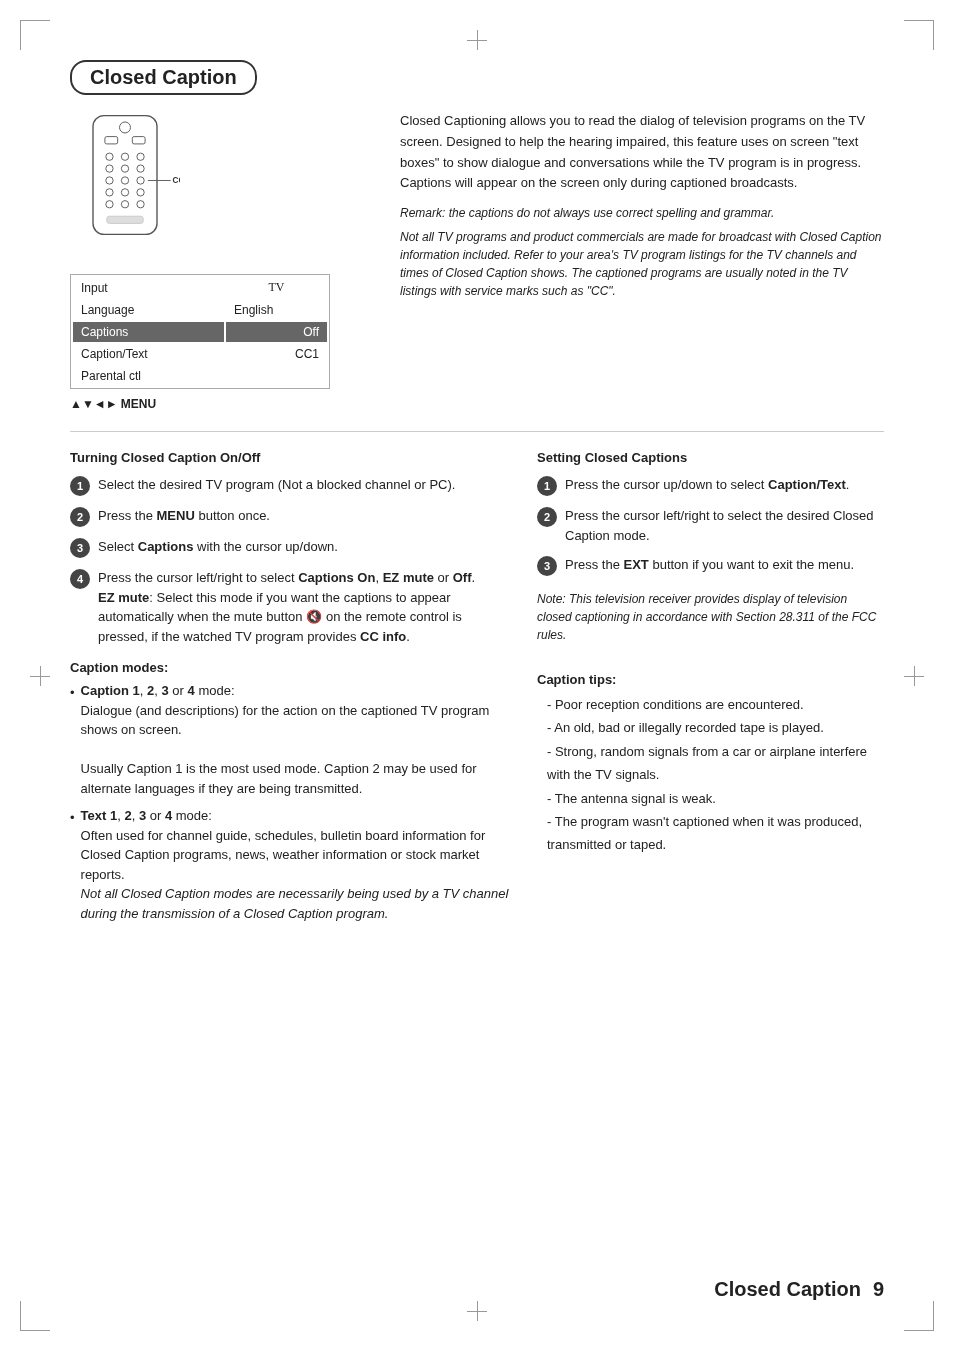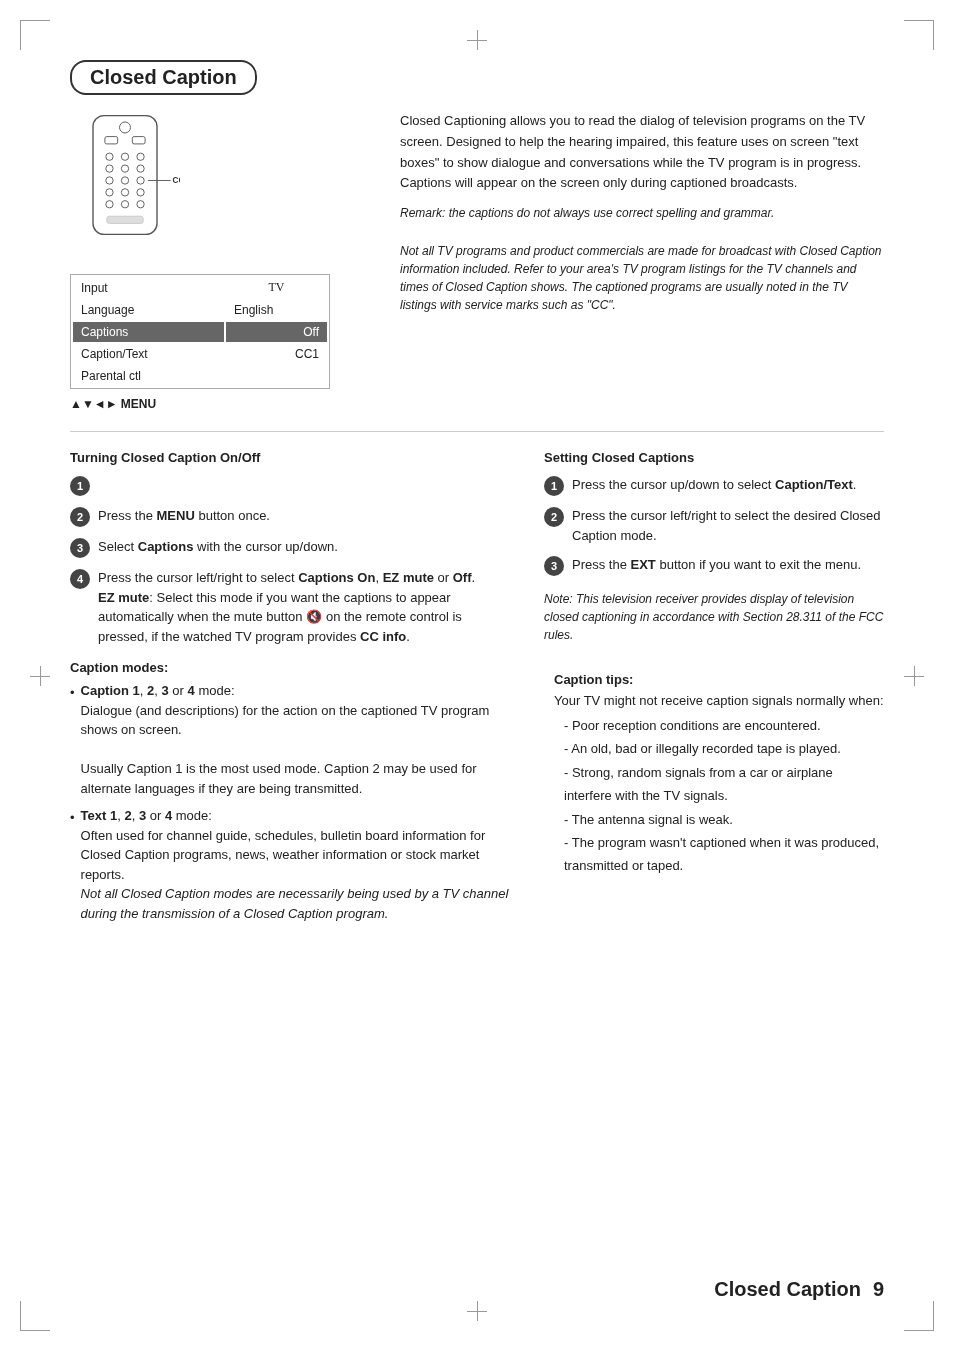--- a/index.html
+++ b/index.html
@@ -107,21 +107,21 @@
     
     .h-divider {
       border: none;
       border-top: 1px solid #ccc;
       margin: 18px 0;
     }
 
     
     .bottom-two-col {
       display: flex;
-      gap: 34px;
+      gap: 27px;
     }
     .bottom-col-left {
       width: 440px;
       flex-shrink: 0;
     }
     .bottom-col-right {
       flex: 1;
     }
 
     
@@ -315,35 +315,36 @@
               <td>Parental ctl</td>
               <td style="text-align: right;"></td>
             </tr>
           </tbody>
       </table>
       <div class="menu-nav">▲▼◄► MENU</div>
     </div>
 
     <div class="col-right">
       <p class="desc-text">Closed Captioning allows you to read the dialog of television programs on the TV screen.  Designed to help the hearing impaired, this feature uses on screen "text boxes" to show dialogue and conversations while the TV program is in progress. Captions will appear on the screen only during captioned broadcasts.</p>
-      <p class="desc-italic" style="margin-bottom:20px;">Remark: the captions do not always use correct spelling and grammar.</p>
+      <p class="desc-italic" style="margin-bottom:6px;">Remark: the captions do not always use correct spelling and grammar.</p>
       <p class="desc-italic">Not all TV programs and product commercials are made for broadcast with Closed Caption information included.  Refer to your area's TV program listings for the TV channels and times of Closed Caption shows.  The captioned programs are usually noted in the TV listings with service marks such as "CC".</p>
     </div>
   </div>
 
   <hr class="h-divider">
 
   
   <div class="bottom-two-col">
 
     <div class="bottom-col-left">
       <div class="section-heading">Turning Closed Caption On/Off</div>
 
       <div class="step">
         <span class="step-num">1</span>
+        <span class="step-text">Select the desired TV program (Not a blocked channel or PC).</span>
       </div>
       <div class="step">
         <span class="step-num">2</span>
         <span class="step-text">Press the <b>MENU</b> button once.</span>
       </div>
       <div class="step">
         <span class="step-num">3</span>
         <span class="step-text">Select <b>Captions</b> with the cursor up/down.</span>
       </div>
       <div class="step">
@@ -381,23 +382,22 @@
         <span class="step-num">2</span>
         <span class="step-text">Press the cursor left/right to select the desired Closed Caption mode.</span>
       </div>
       <div class="step">
         <span class="step-num">3</span>
         <span class="step-text">Press the <b>EXT</b> button if you want to exit the menu.</span>
       </div>
 
       <div class="note-box">Note: This television receiver provides display of television closed captioning in accordance with Section 28.311 of the FCC rules.</div>
 
-      <div class="tips-section" style="margin-top:28px;margin-left:10px;">
+      <div class="tips-section" style="margin-top:28px;">
         <div class="tips-heading">Caption tips:</div>
-        <div class="tips-intro">Your TV might not receive caption signals normally when:</div>
         <div class="tips-list" id="tips-list">
             <div class="tip-item">- Poor reception conditions are encountered.</div>
             <div class="tip-item">- An old, bad or illegally recorded tape is played.</div>
             <div class="tip-item">- Strong, random signals from a car or airplane interfere with the TV signals.</div>
             <div class="tip-item">- The antenna signal is weak.</div>
             <div class="tip-item">- The program wasn't captioned when it was produced, transmitted or taped.</div>
           </div>
       </div>
     </div>
 

